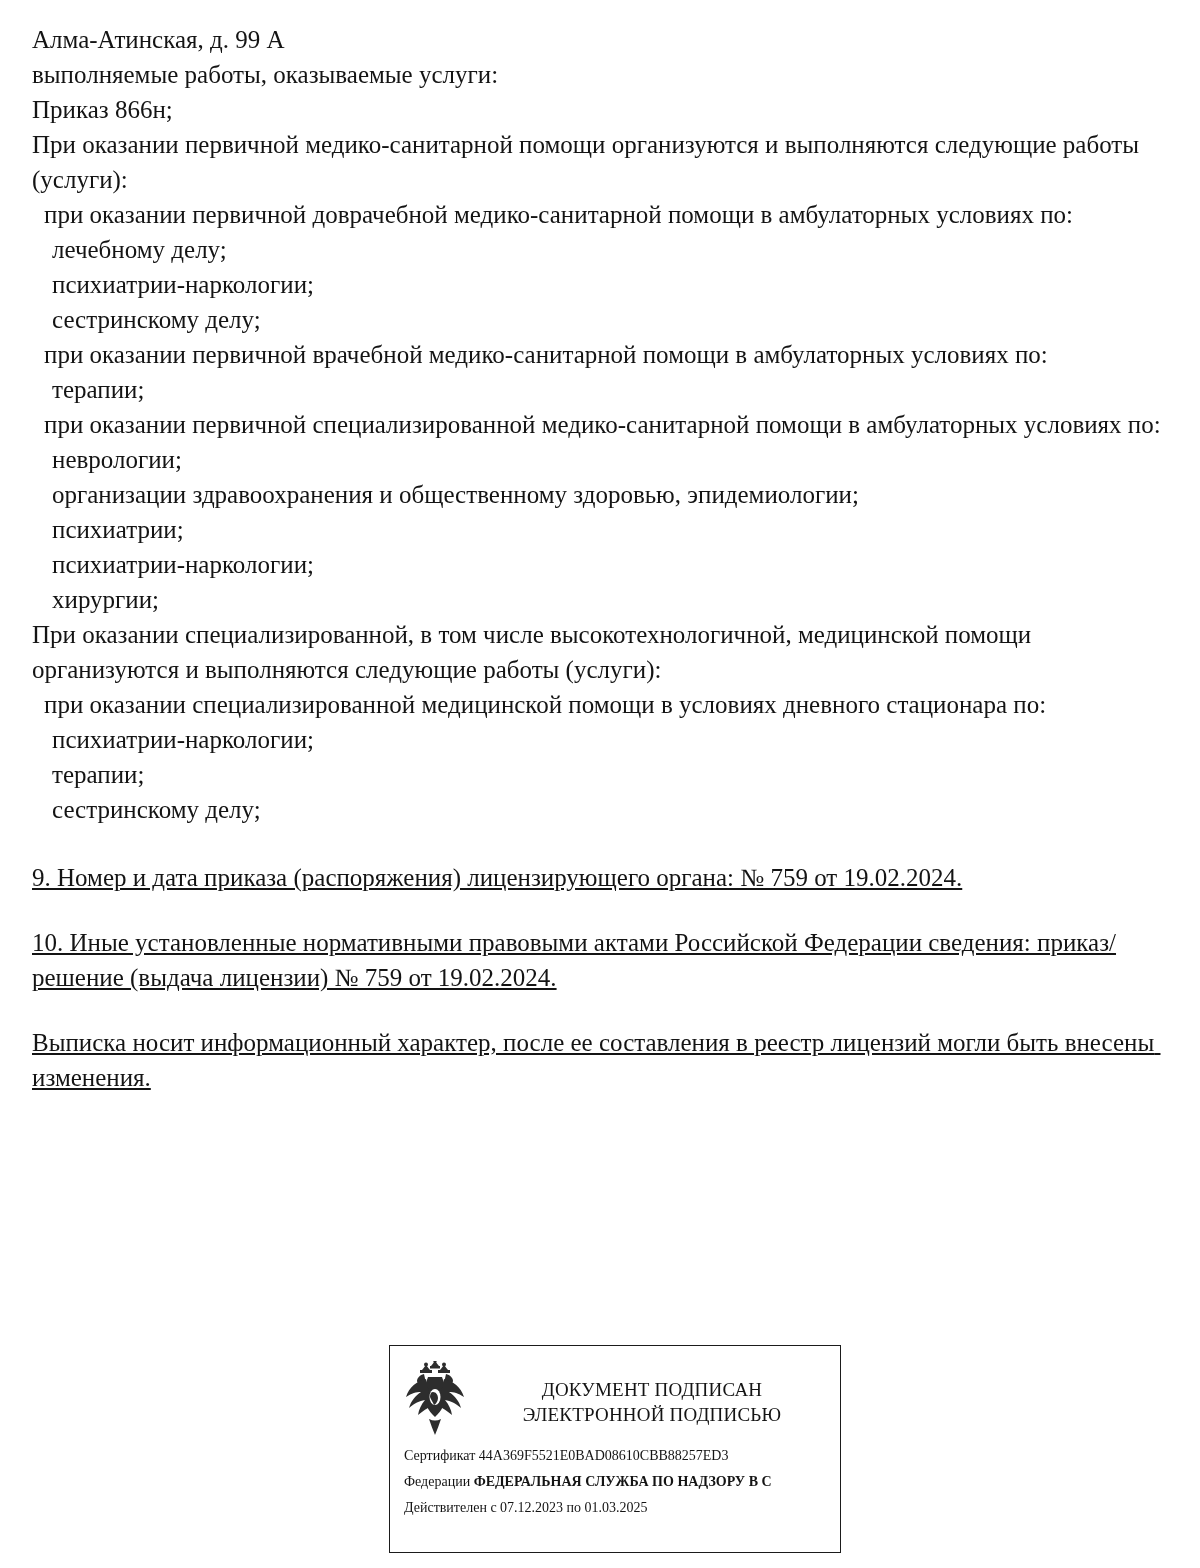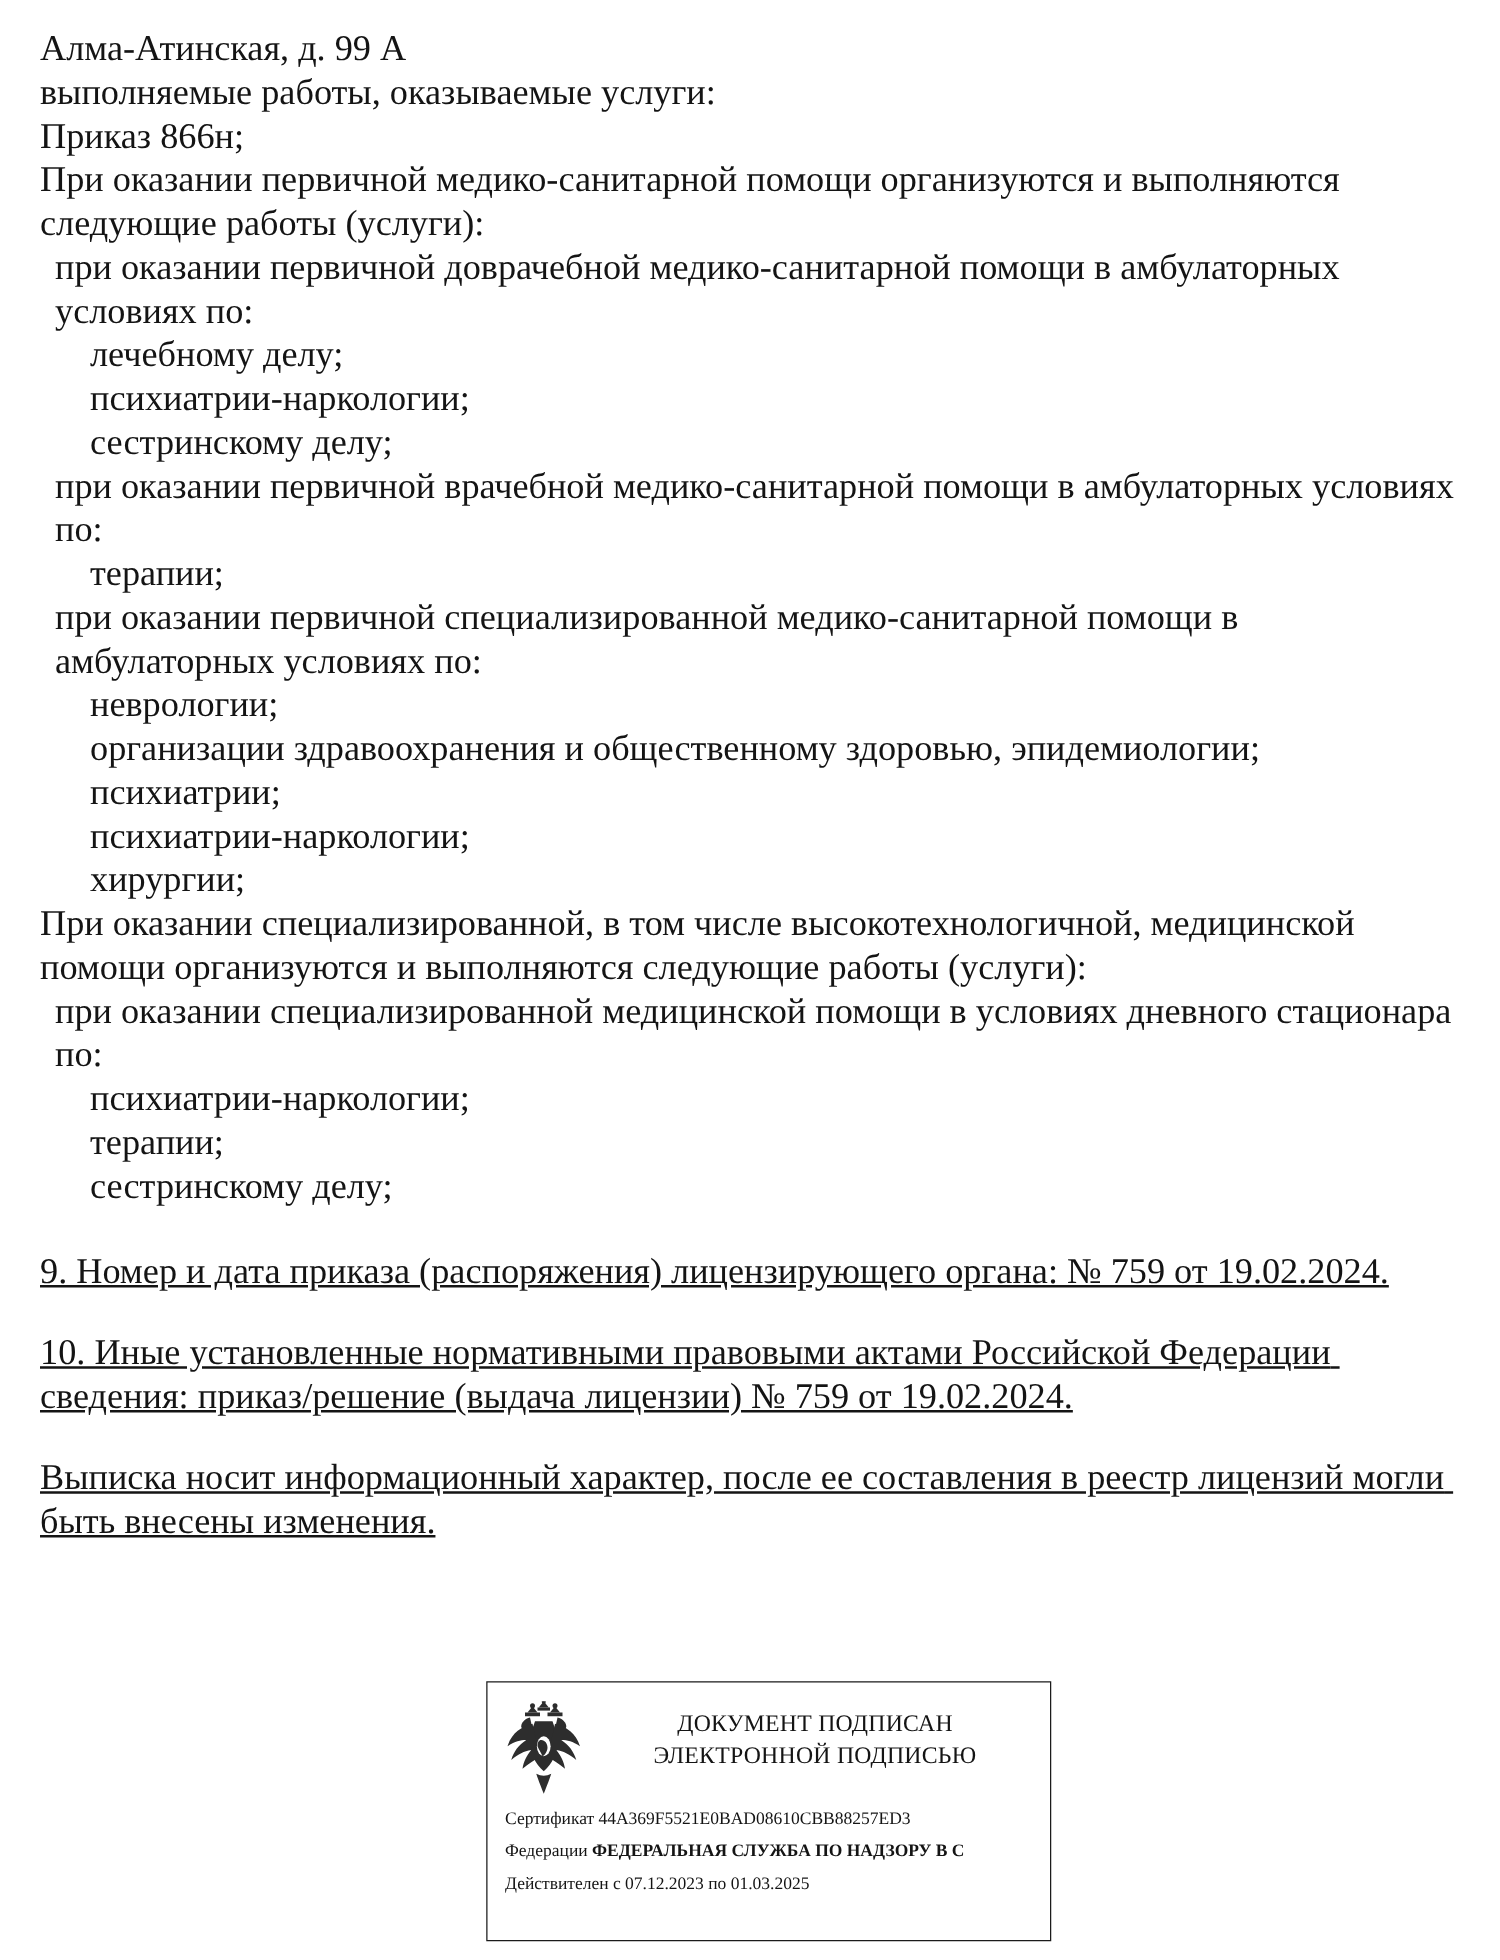--- a/index.html
+++ b/index.html
@@ -14,27 +14,27 @@
     color: #141414;
     position: relative;
     overflow: hidden;
   }
   .page {
     box-sizing: border-box;
     padding: 22px 30px 0 32px;
     width: 1200px;
   }
   .line {
-    font-size: 29px;
+    font-size: 25px;
     line-height: 35px;
     white-space: pre-wrap;
   }
   .ind0 { margin-left: 0; }
   .ind1 { margin-left: 12px; }
-  .ind2 { margin-left: 40px; }
+  .ind2 { margin-left: 20px; }
 
   .para {
     margin: 0;
     text-decoration: underline;
   }
   .spacer-md { height: 30px; }
   .spacer-lg { height: 33px; }
 
   
   .stamp-wrap {
@@ -48,21 +48,21 @@
     box-sizing: border-box;
     width: 452px;
     height: 208px;
     border: 1.6px solid #1b1b1b;
     background: #fff;
     position: relative;
     overflow: hidden;
   }
   .stamp-head {
     display: flex;
-    align-items: flex-start;
+    align-items: center;
     padding: 13px 10px 0 12px;
   }
   .emblem {
     width: 66px;
     height: 76px;
     flex: 0 0 66px;
     margin-right: 6px;
     margin-top: 2px;
   }
   .stamp-title {

